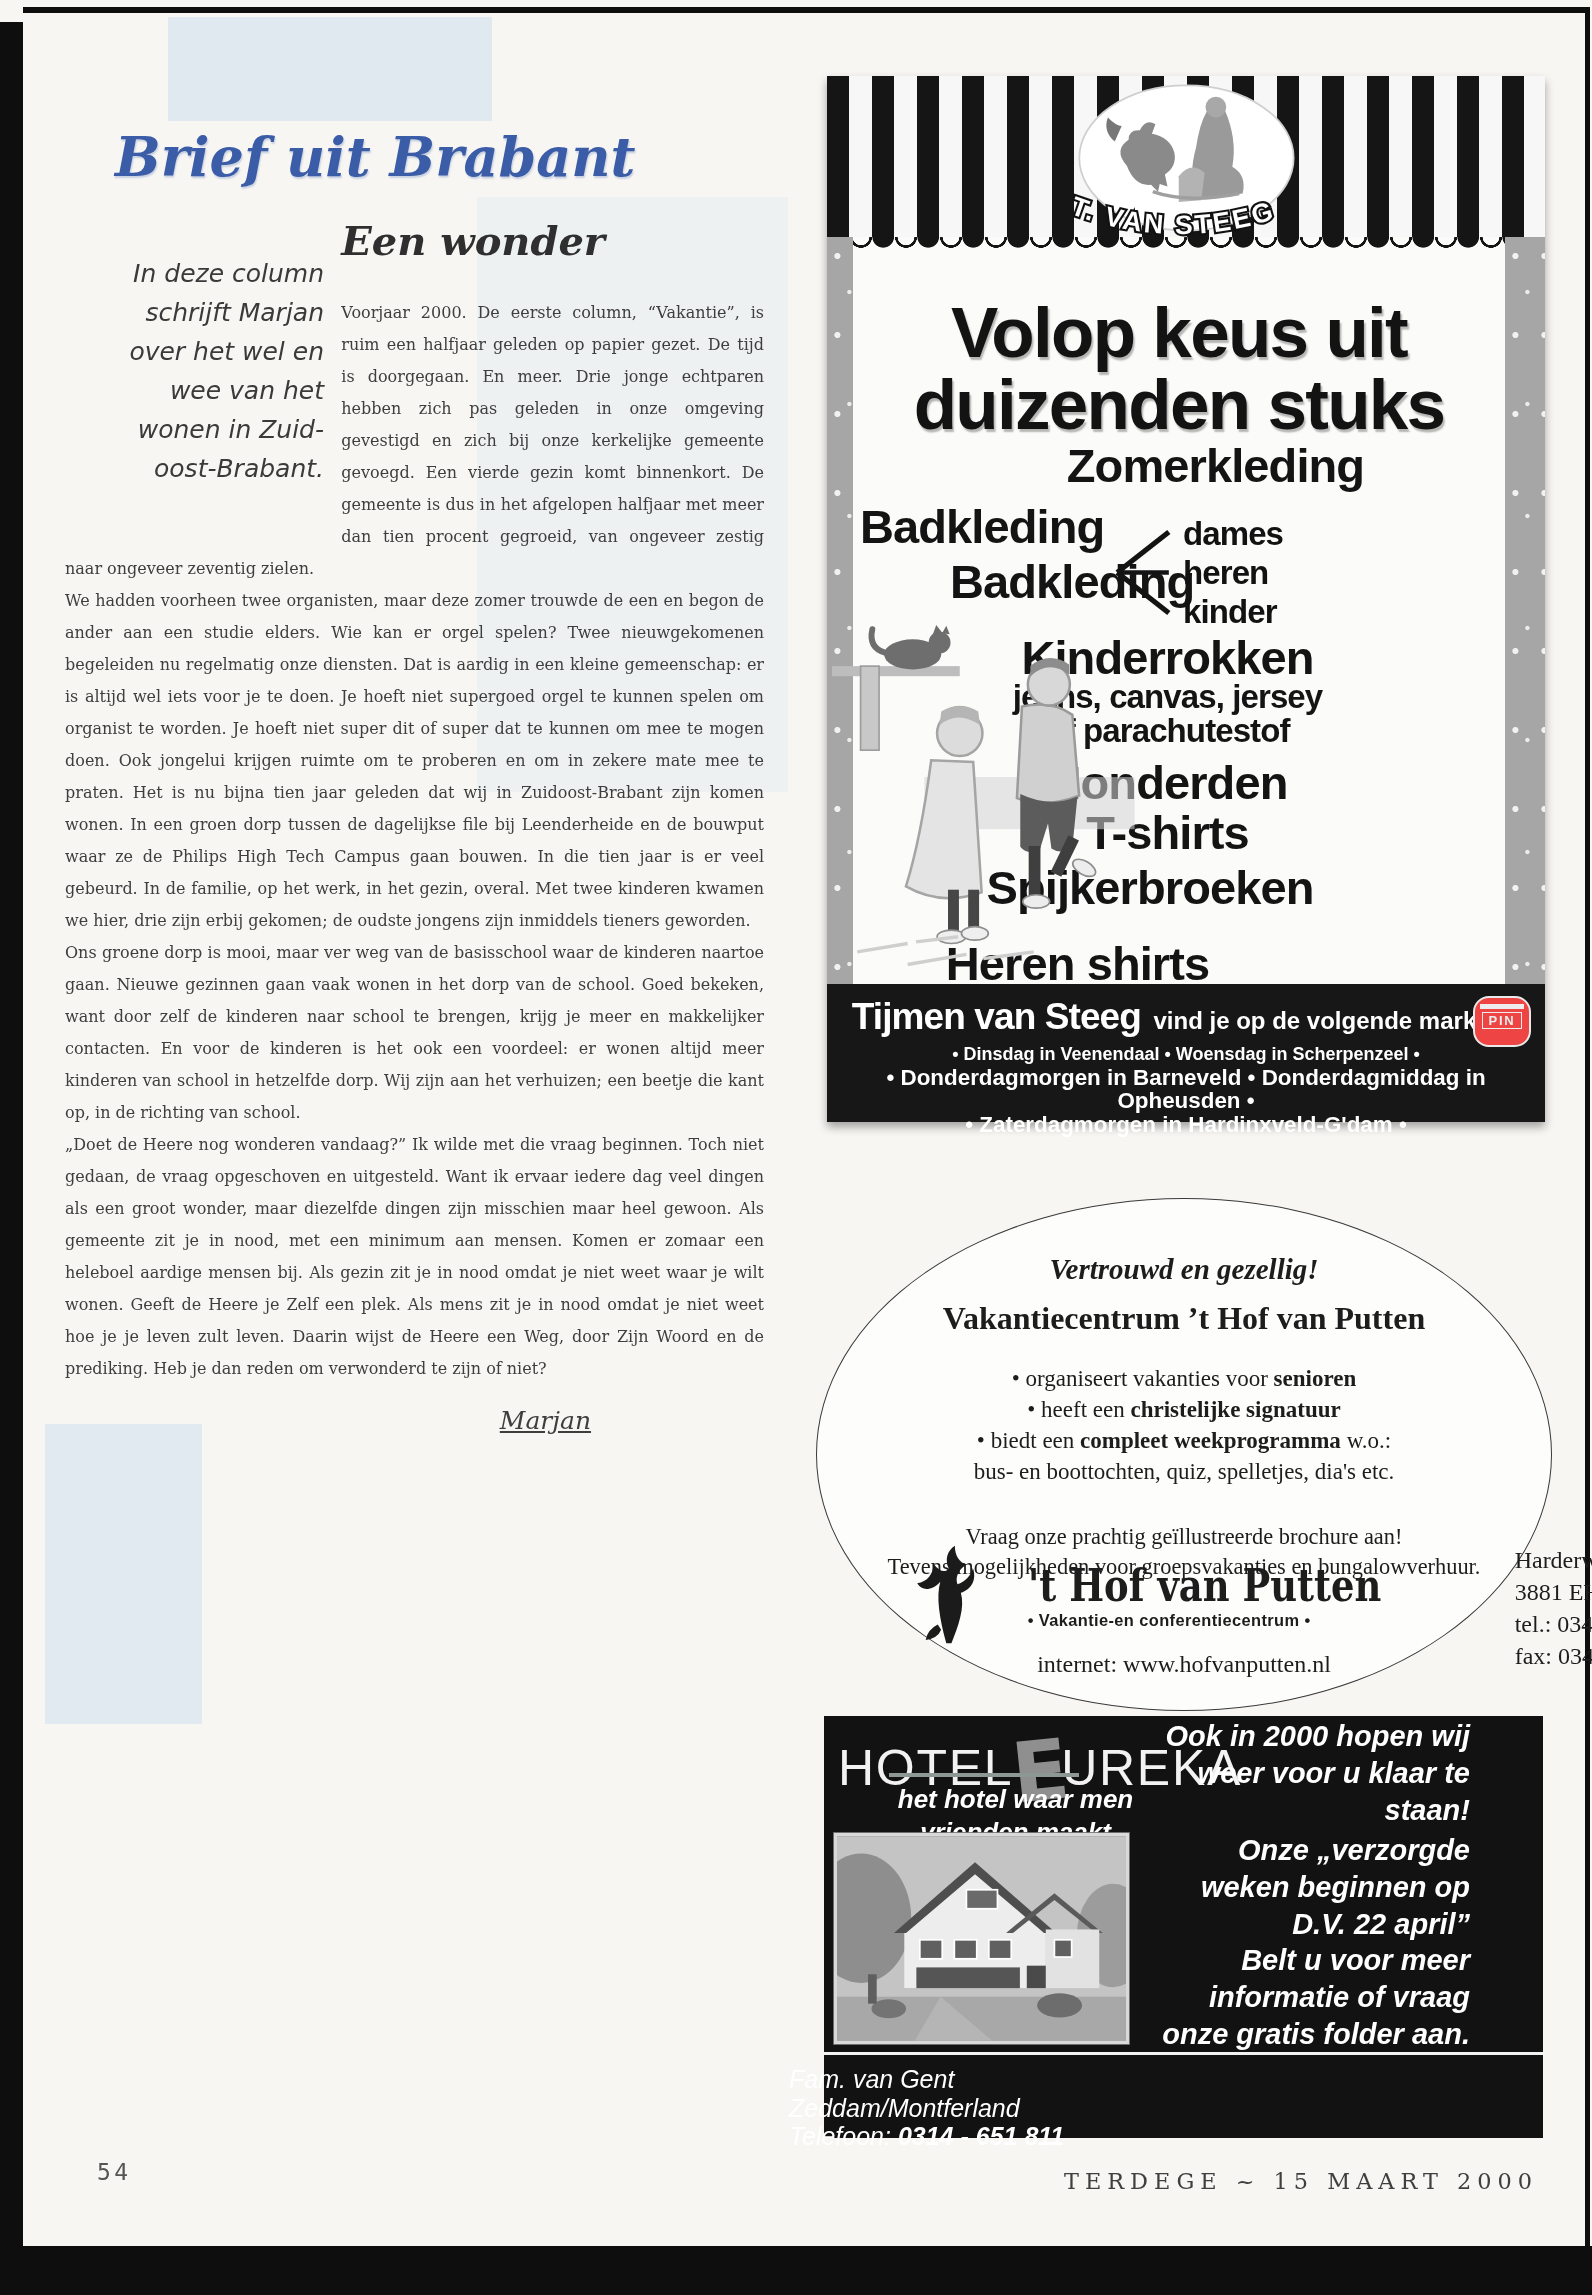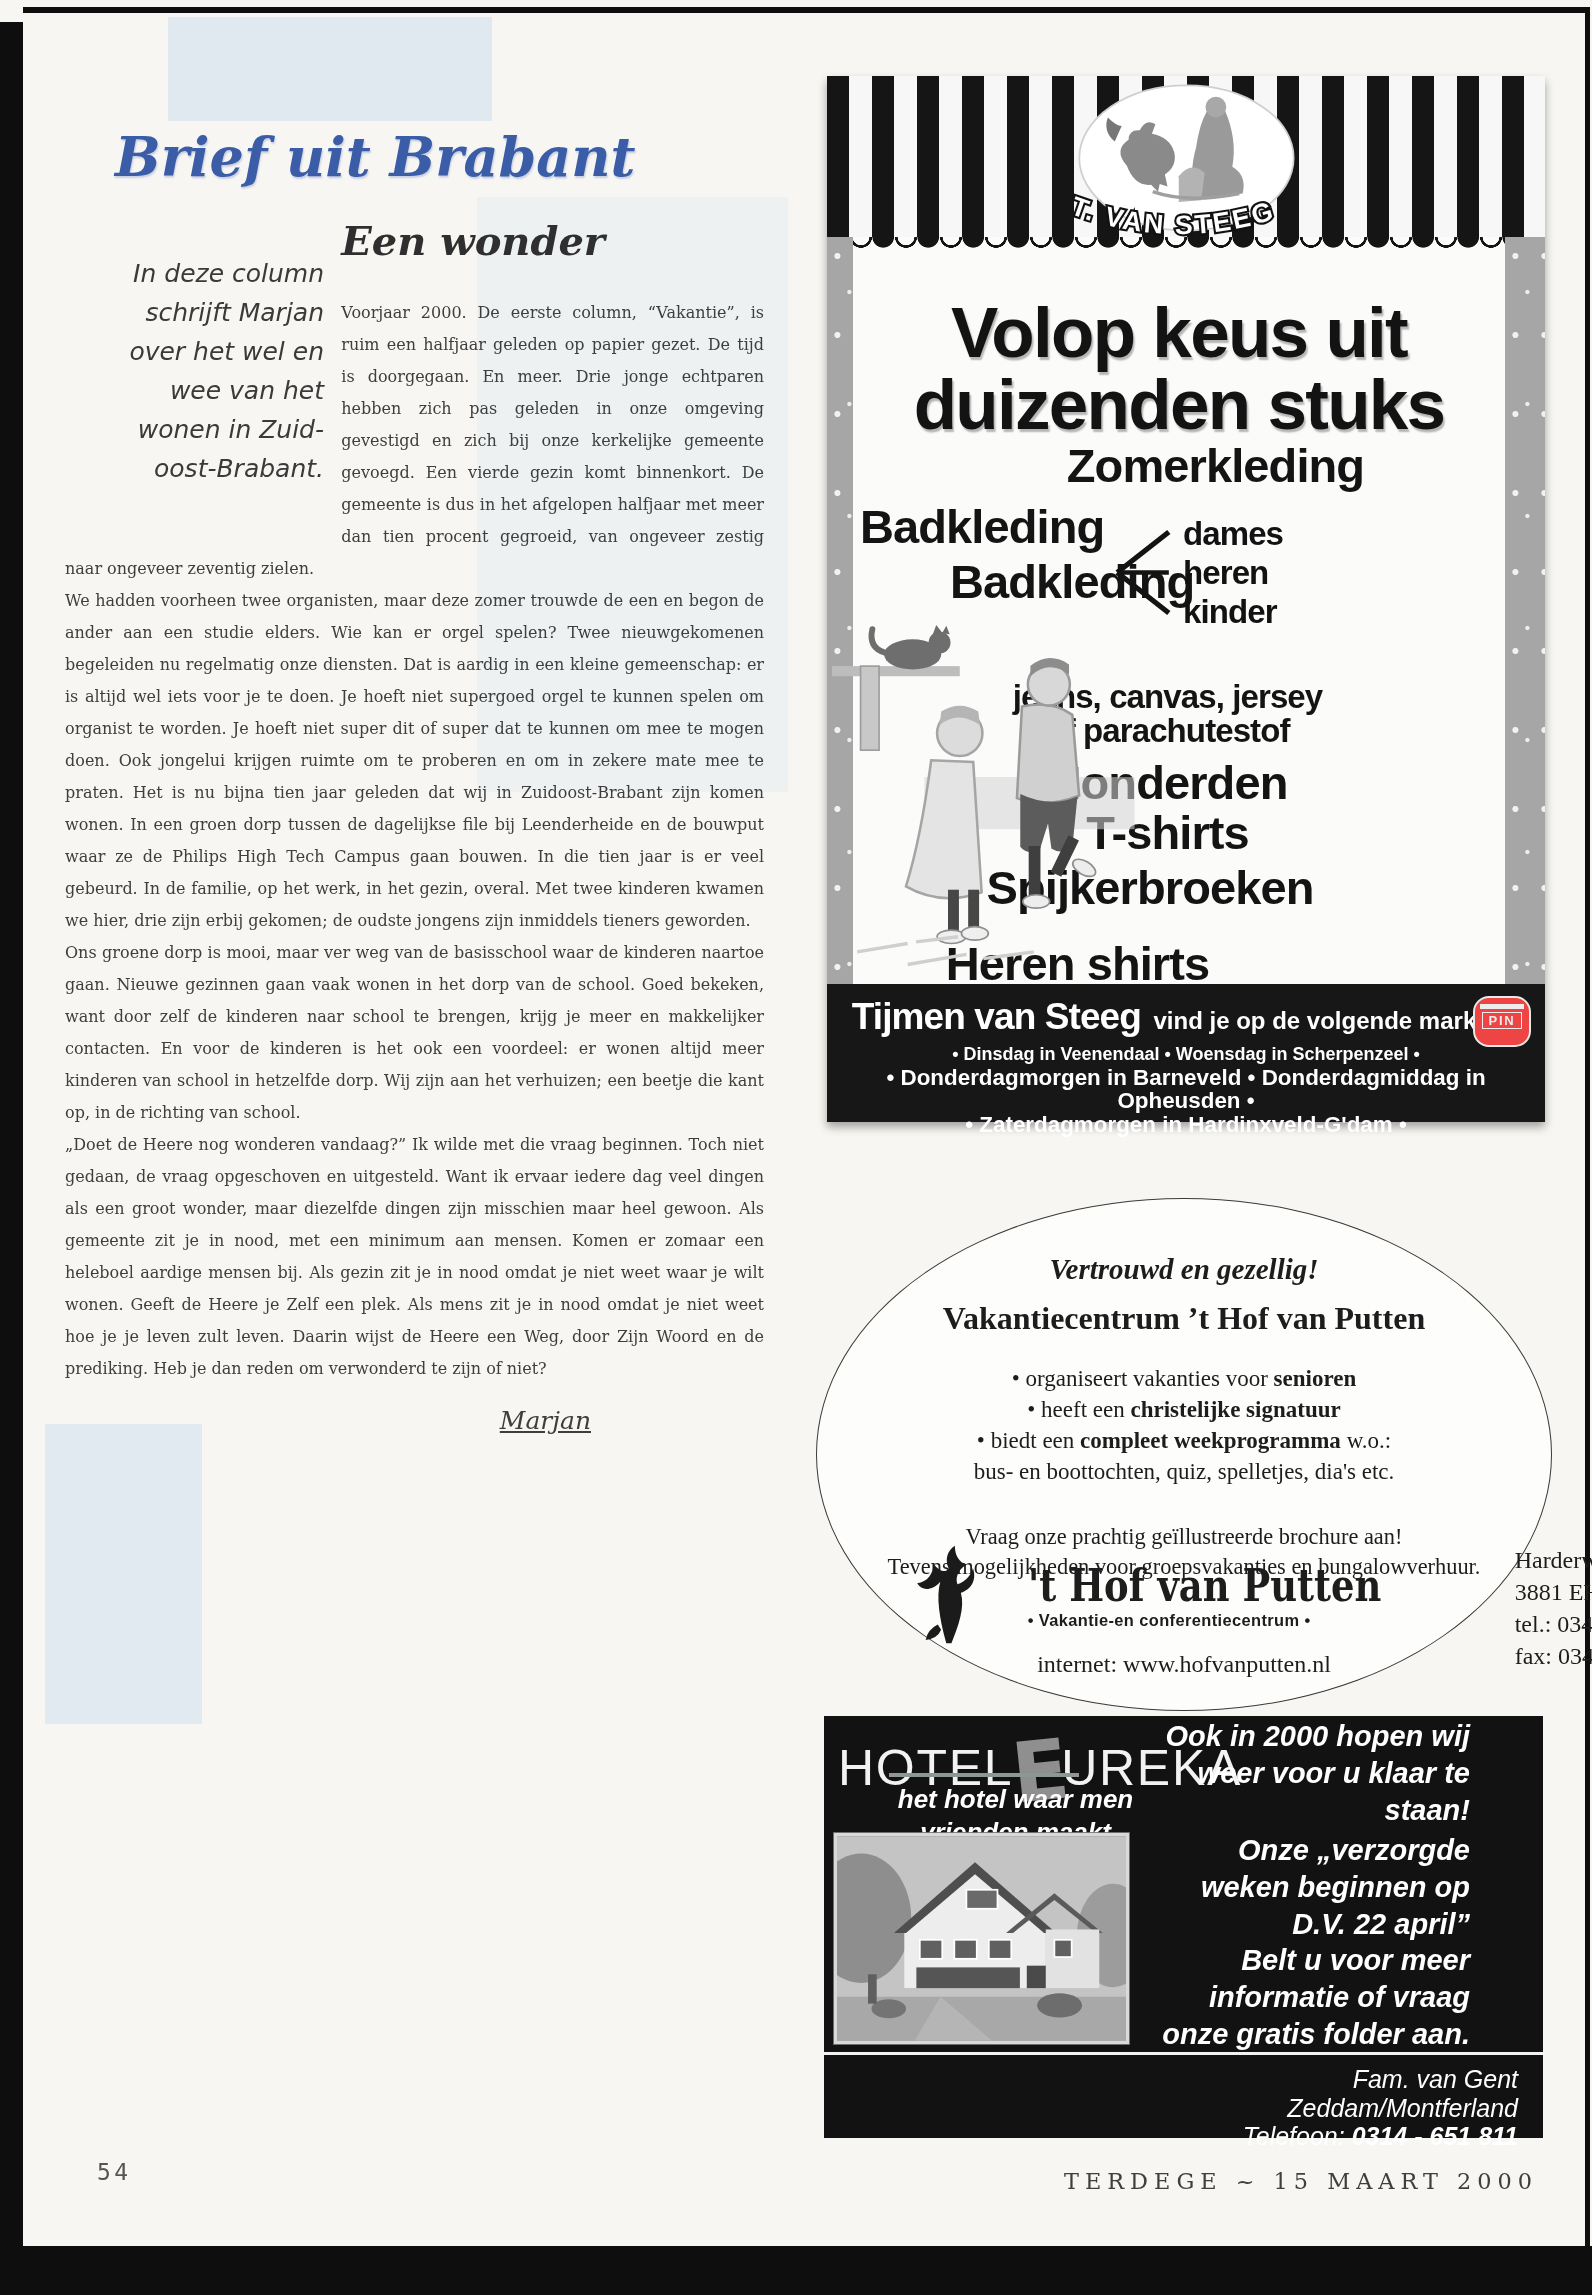--- a/index.html
+++ b/index.html
@@ -100,21 +100,21 @@
          transform:rotate(-6deg);margin:0 -7px 0 -1.7px;vertical-align:-15.5px;}
   .eur-underline{position:absolute;left:65px;top:57px;width:190px;height:4.3px;background:#8d9894;}
   .eur-tagline{position:absolute;left:0px;top:67px;width:311px;text-align:center;
                font:italic bold 26px/33px "Liberation Sans",sans-serif;white-space:pre-line;padding-left:36px;}
   .eur-photo{position:absolute;left:9.5px;top:117px;width:289px;height:205px;border:3.5px solid #d9d9d9;
              box-shadow:0 0 0 0.9px #777, inset 0 0 0 0.9px #888;background:#c2c2c2;}
   .eur-right{position:absolute;right:73px;text-align:right;font:italic bold 29px/37px "Liberation Sans",sans-serif;
              white-space:pre-line;}
   .eur-r1{top:1.7px;} .eur-r2{top:116px;} .eur-r3{top:226px;}
   .eur-div{position:absolute;left:0;top:336px;width:100%;height:2.6px;background:#f2f2f2;}
-  .eur-contact{position:absolute;left:10px;top:349px;width:100%;text-align:right;
+  .eur-contact{position:absolute;left:0;top:349px;width:100%;text-align:left;
                transform:translateX(-35px);font:italic 25px/28.5px "Liberation Sans",sans-serif;}
   .eur-contact b{font-weight:bold;}
 
   
   .pageno{position:absolute;left:97px;top:2159px;font:23px "DejaVu Sans Mono",monospace;
           letter-spacing:3.5px;color:#555;}
   .pfoot{position:absolute;right:54px;top:2168px;font:22.4px "DejaVu Serif",serif;
          letter-spacing:6px;color:#3f3f3f;}
 </style>
 </head>
@@ -179,20 +179,21 @@
       <svg class="vs-arrow" viewBox="0 0 72 110">
         <line x1="66" y1="8" x2="6" y2="55" stroke="#131313" stroke-width="6"></line>
         <line x1="66" y1="102" x2="6" y2="55" stroke="#131313" stroke-width="6"></line>
         <line x1="66" y1="55" x2="10" y2="55" stroke="#131313" stroke-width="5"></line>
       </svg>
       <div class="vs-opts">
         <div>dames</div>
         <div>heren</div>
         <div>kinder</div>
       </div>
+      <div class="vs-item vs-kinder">Kinderrokken</div>
       <div class="vs-item vs-kindersub">
         <div>jeans, canvas, jersey</div>
         <div>of parachutestof</div>
       </div>
       <div class="vs-item vs-hond">
         <div>Honderden</div>
         <div>T-shirts</div>
       </div>
       <div class="vs-item vs-spijker">Spijkerbroeken</div>
       <div class="vs-item vs-heren">Heren shirts</div>

